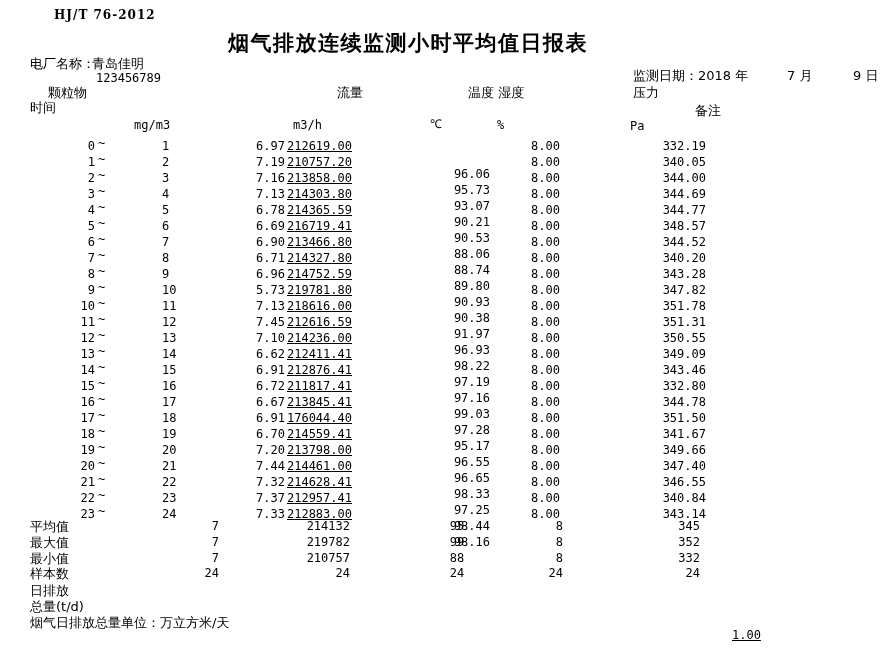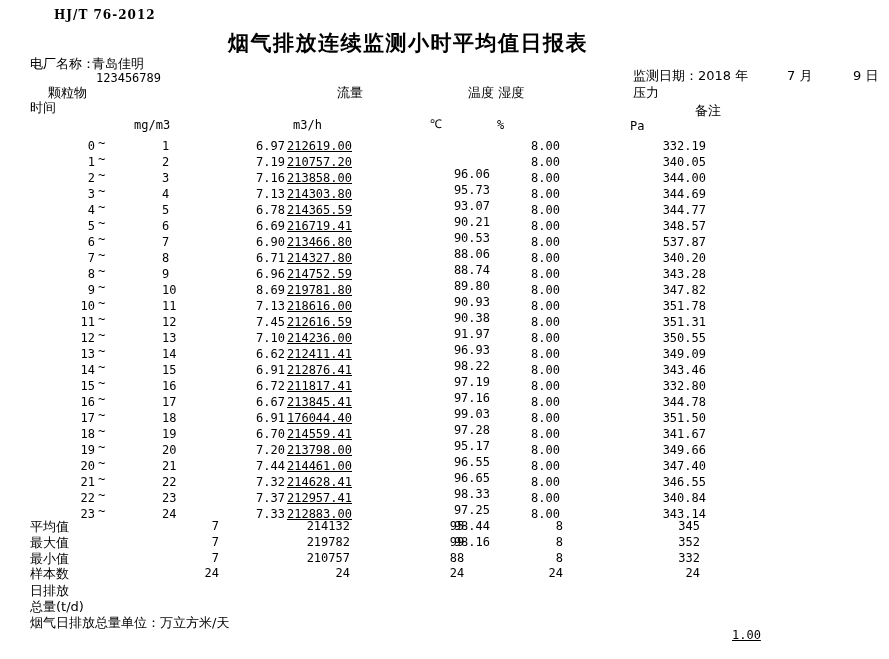--- a/index.html
+++ b/index.html
@@ -144,21 +144,21 @@
       <span class="c-press num">348.57</span>
     </div>
     <div class="trow" style="top: 235px;">
       <span class="c-start num">6</span>
       <span class="c-tilde num">~</span>
       <span class="c-end num">7</span>
       <span class="c-pm num">6.90</span>
       <span class="c-flow num">213466.80</span>
       <span class="c-temp num">88.74</span>
       <span class="c-hum num">8.00</span>
-      <span class="c-press num">537.87</span>
+      <span class="c-press num">344.52</span>
     </div>
     <div class="trow" style="top: 251px;">
       <span class="c-start num">7</span>
       <span class="c-tilde num">~</span>
       <span class="c-end num">8</span>
       <span class="c-pm num">6.71</span>
       <span class="c-flow num">214327.80</span>
       <span class="c-temp num">89.80</span>
       <span class="c-hum num">8.00</span>
       <span class="c-press num">340.20</span>
@@ -170,21 +170,21 @@
       <span class="c-pm num">6.96</span>
       <span class="c-flow num">214752.59</span>
       <span class="c-temp num">90.93</span>
       <span class="c-hum num">8.00</span>
       <span class="c-press num">343.28</span>
     </div>
     <div class="trow" style="top: 283px;">
       <span class="c-start num">9</span>
       <span class="c-tilde num">~</span>
       <span class="c-end num">10</span>
-      <span class="c-pm num">8.69</span>
+      <span class="c-pm num">5.73</span>
       <span class="c-flow num">219781.80</span>
       <span class="c-temp num">90.38</span>
       <span class="c-hum num">8.00</span>
       <span class="c-press num">347.82</span>
     </div>
     <div class="trow" style="top: 299px;">
       <span class="c-start num">10</span>
       <span class="c-tilde num">~</span>
       <span class="c-end num">11</span>
       <span class="c-pm num">7.13</span>

